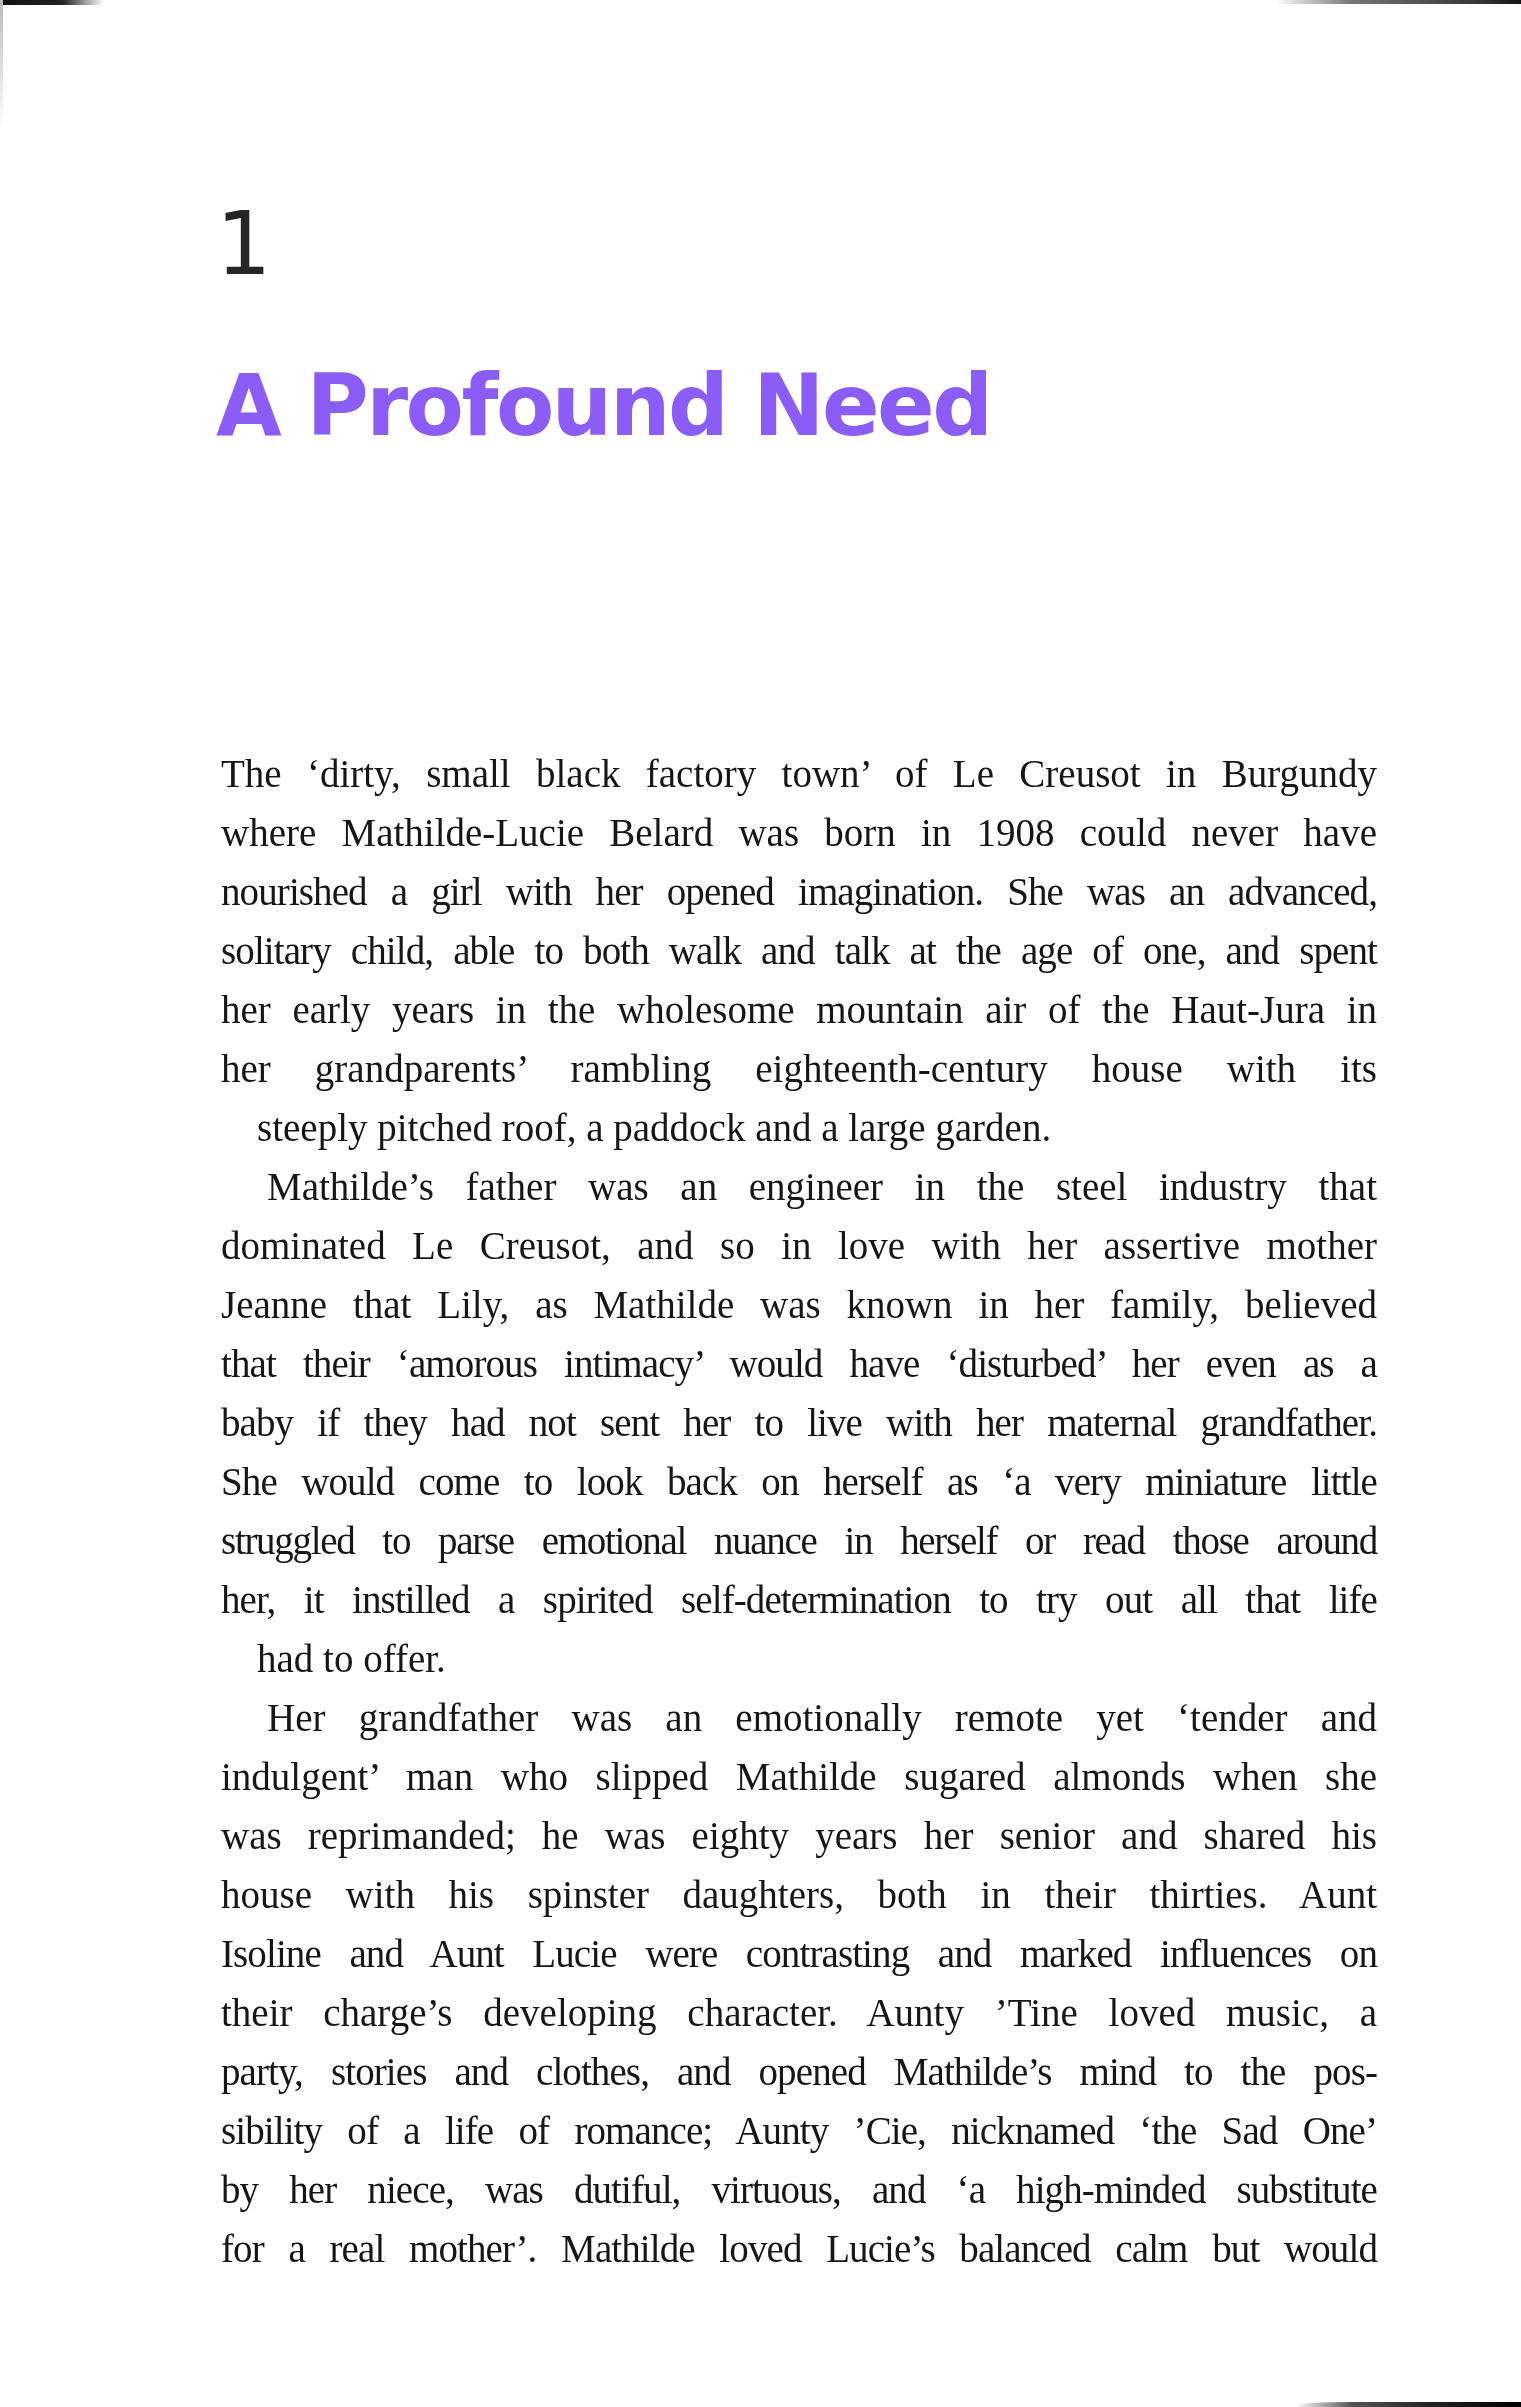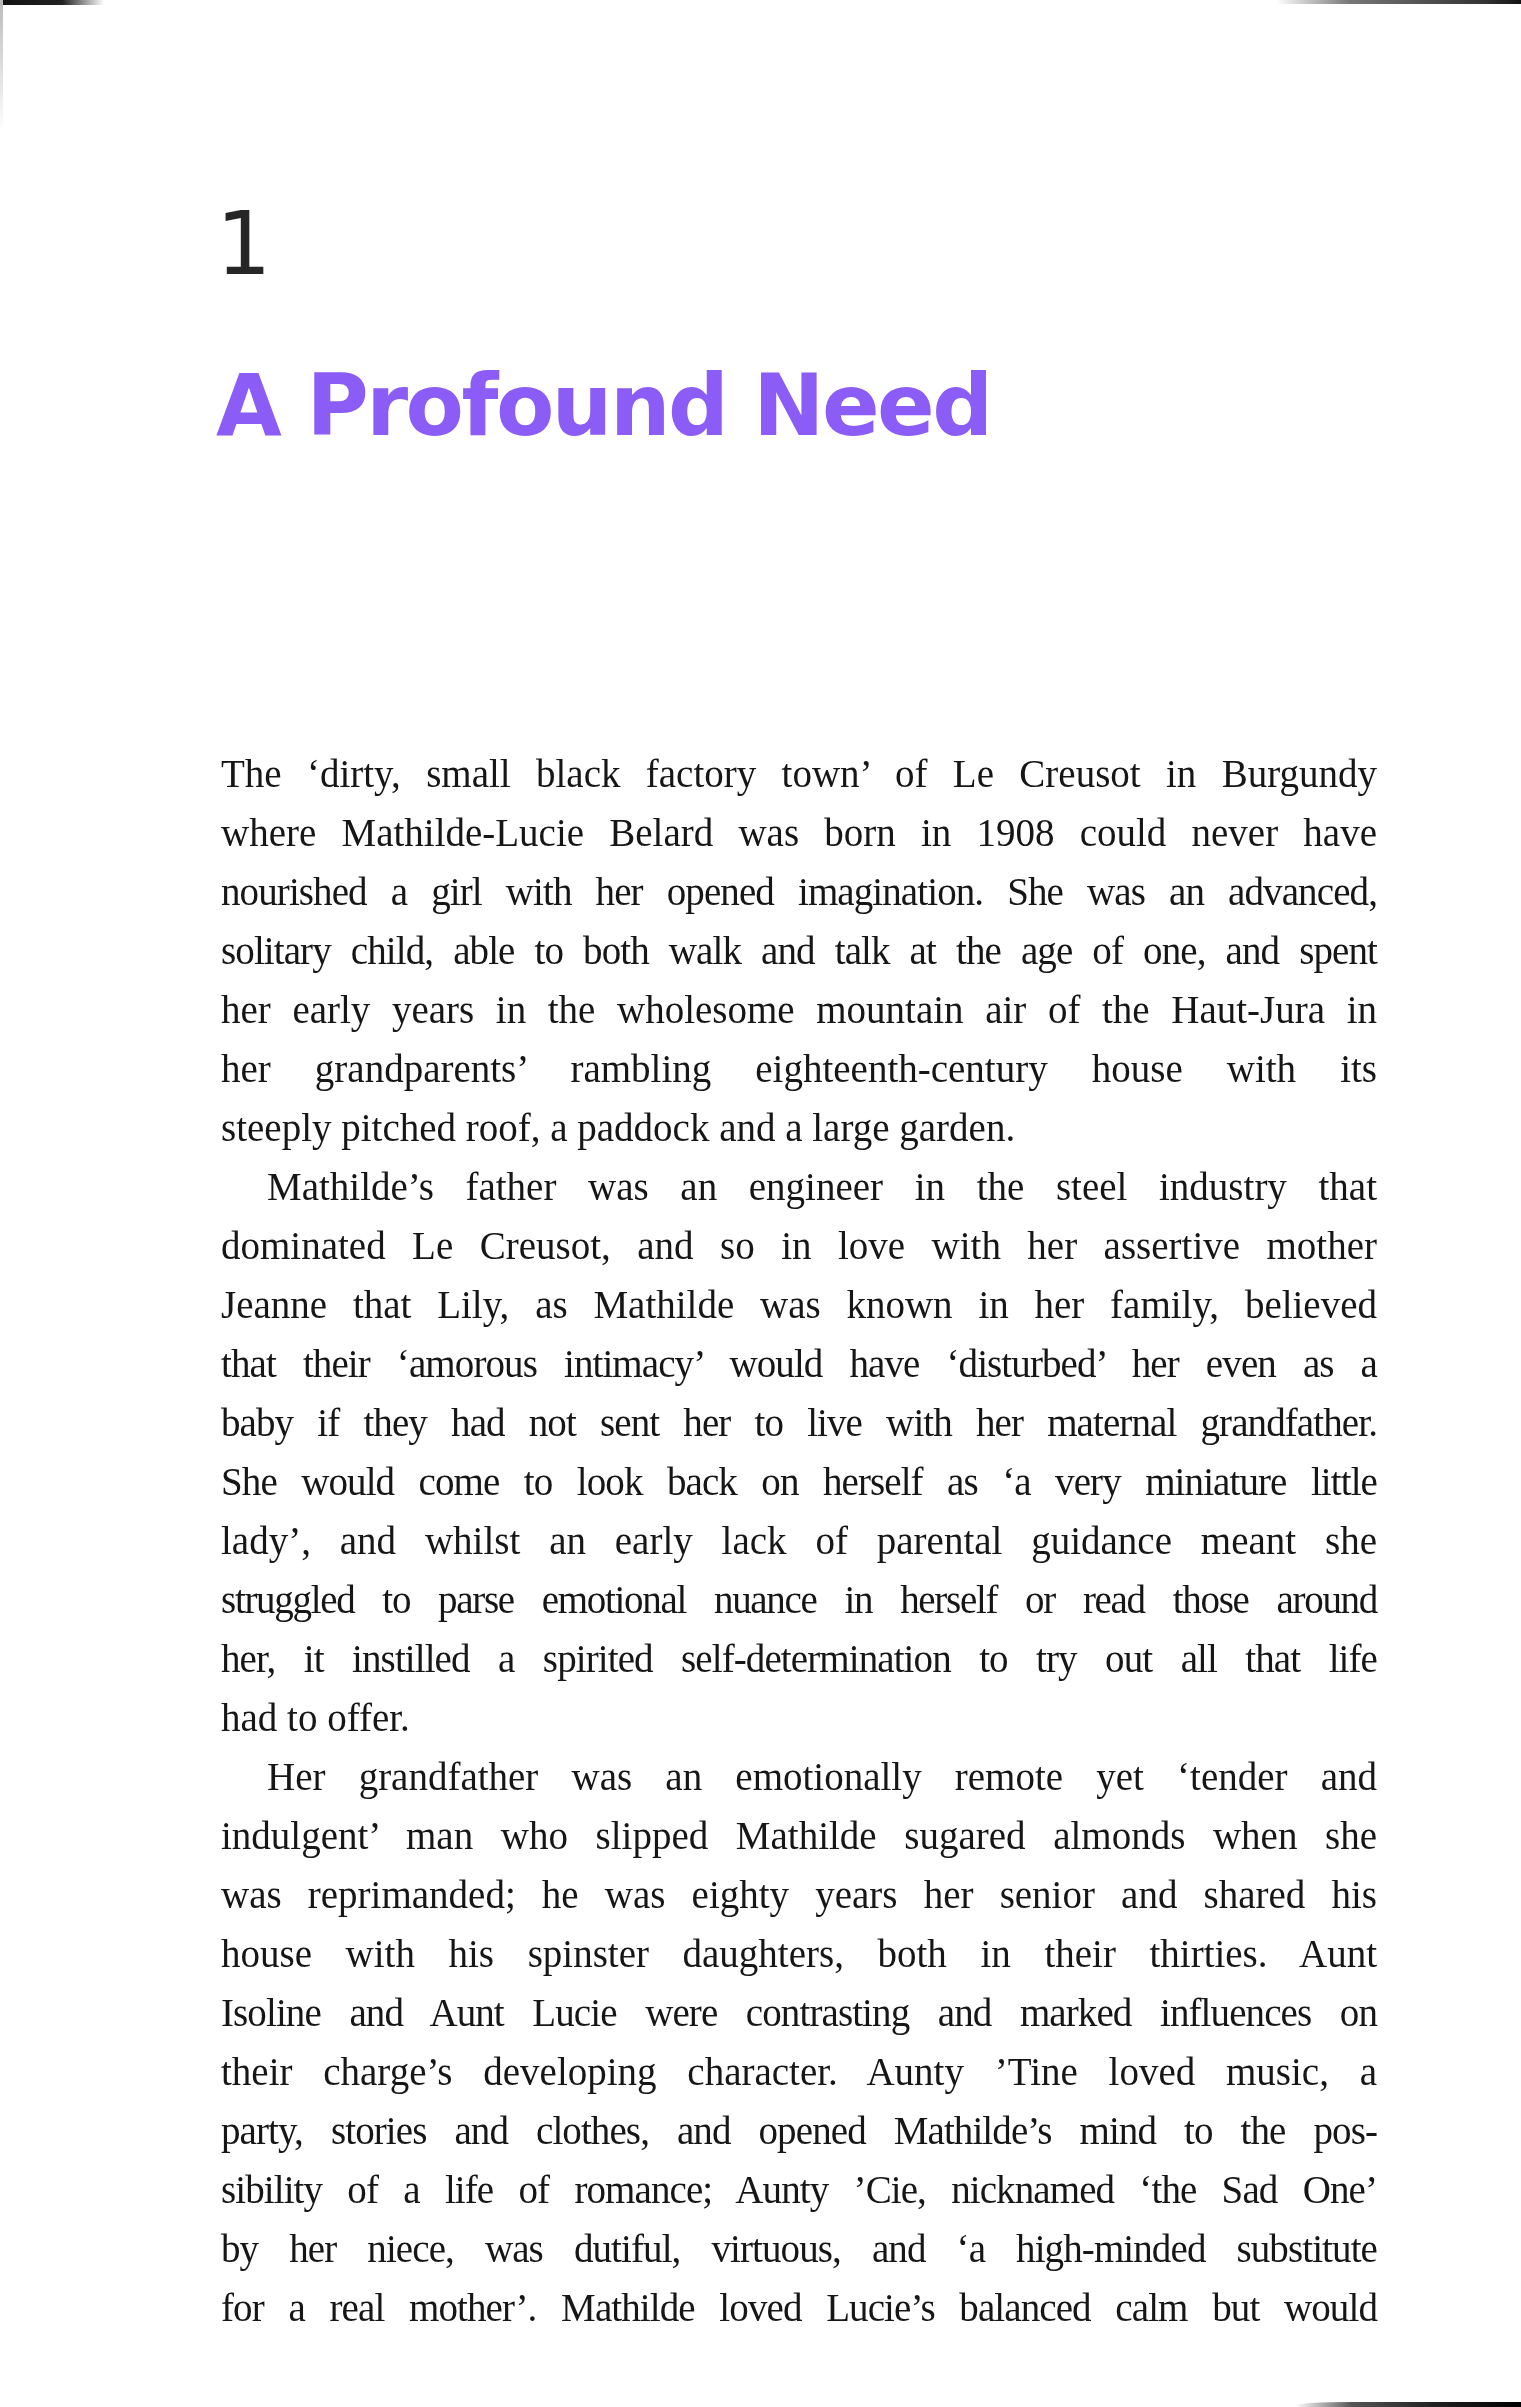--- a/index.html
+++ b/index.html
@@ -87,20 +87,21 @@
     text-align-last: justify;
     white-space: nowrap;
     overflow: visible;
   }
   .line.first {
     text-indent: 46px;
   }
   .line.last {
     text-align: left;
     text-align-last: left;
+    margin-left: 36px;
   }
   .line.tight {
     letter-spacing: -0.9px;
     word-spacing: -1.9px;
   }
   .line.extra-tight {
     letter-spacing: -1.3px;
     word-spacing: -3.8px;
   }
 </style>
@@ -126,21 +127,20 @@
       <span class="line">her grandparents’ rambling eighteenth-century house with its</span>
       <span class="line last">steeply pitched roof, a paddock and a large garden.</span>
     </p>
     <p class="para">
       <span class="line first">Mathilde’s father was an engineer in the steel industry that</span>
       <span class="line">dominated Le Creusot, and so in love with her assertive mother</span>
       <span class="line">Jeanne that Lily, as Mathilde was known in her family, believed</span>
       <span class="line tight">that their ‘amorous intimacy’ would have ‘disturbed’ her even as a</span>
       <span class="line tight">baby if they had not sent her to live with her maternal grandfather.</span>
       <span class="line tight">She would come to look back on herself as ‘a very miniature little</span>
-      <span class="line">lady’, and whilst an early lack of parental guidance meant she</span>
       <span class="line extra-tight">struggled to parse emotional nuance in herself or read those around</span>
       <span class="line tight">her, it instilled a spirited self-determination to try out all that life</span>
       <span class="line last">had to offer.</span>
     </p>
     <p class="para">
       <span class="line first">Her grandfather was an emotionally remote yet ‘tender and</span>
       <span class="line">indulgent’ man who slipped Mathilde sugared almonds when she</span>
       <span class="line">was reprimanded; he was eighty years her senior and shared his</span>
       <span class="line">house with his spinster daughters, both in their thirties. Aunt</span>
       <span class="line tight">Isoline and Aunt Lucie were contrasting and marked influences on</span>

